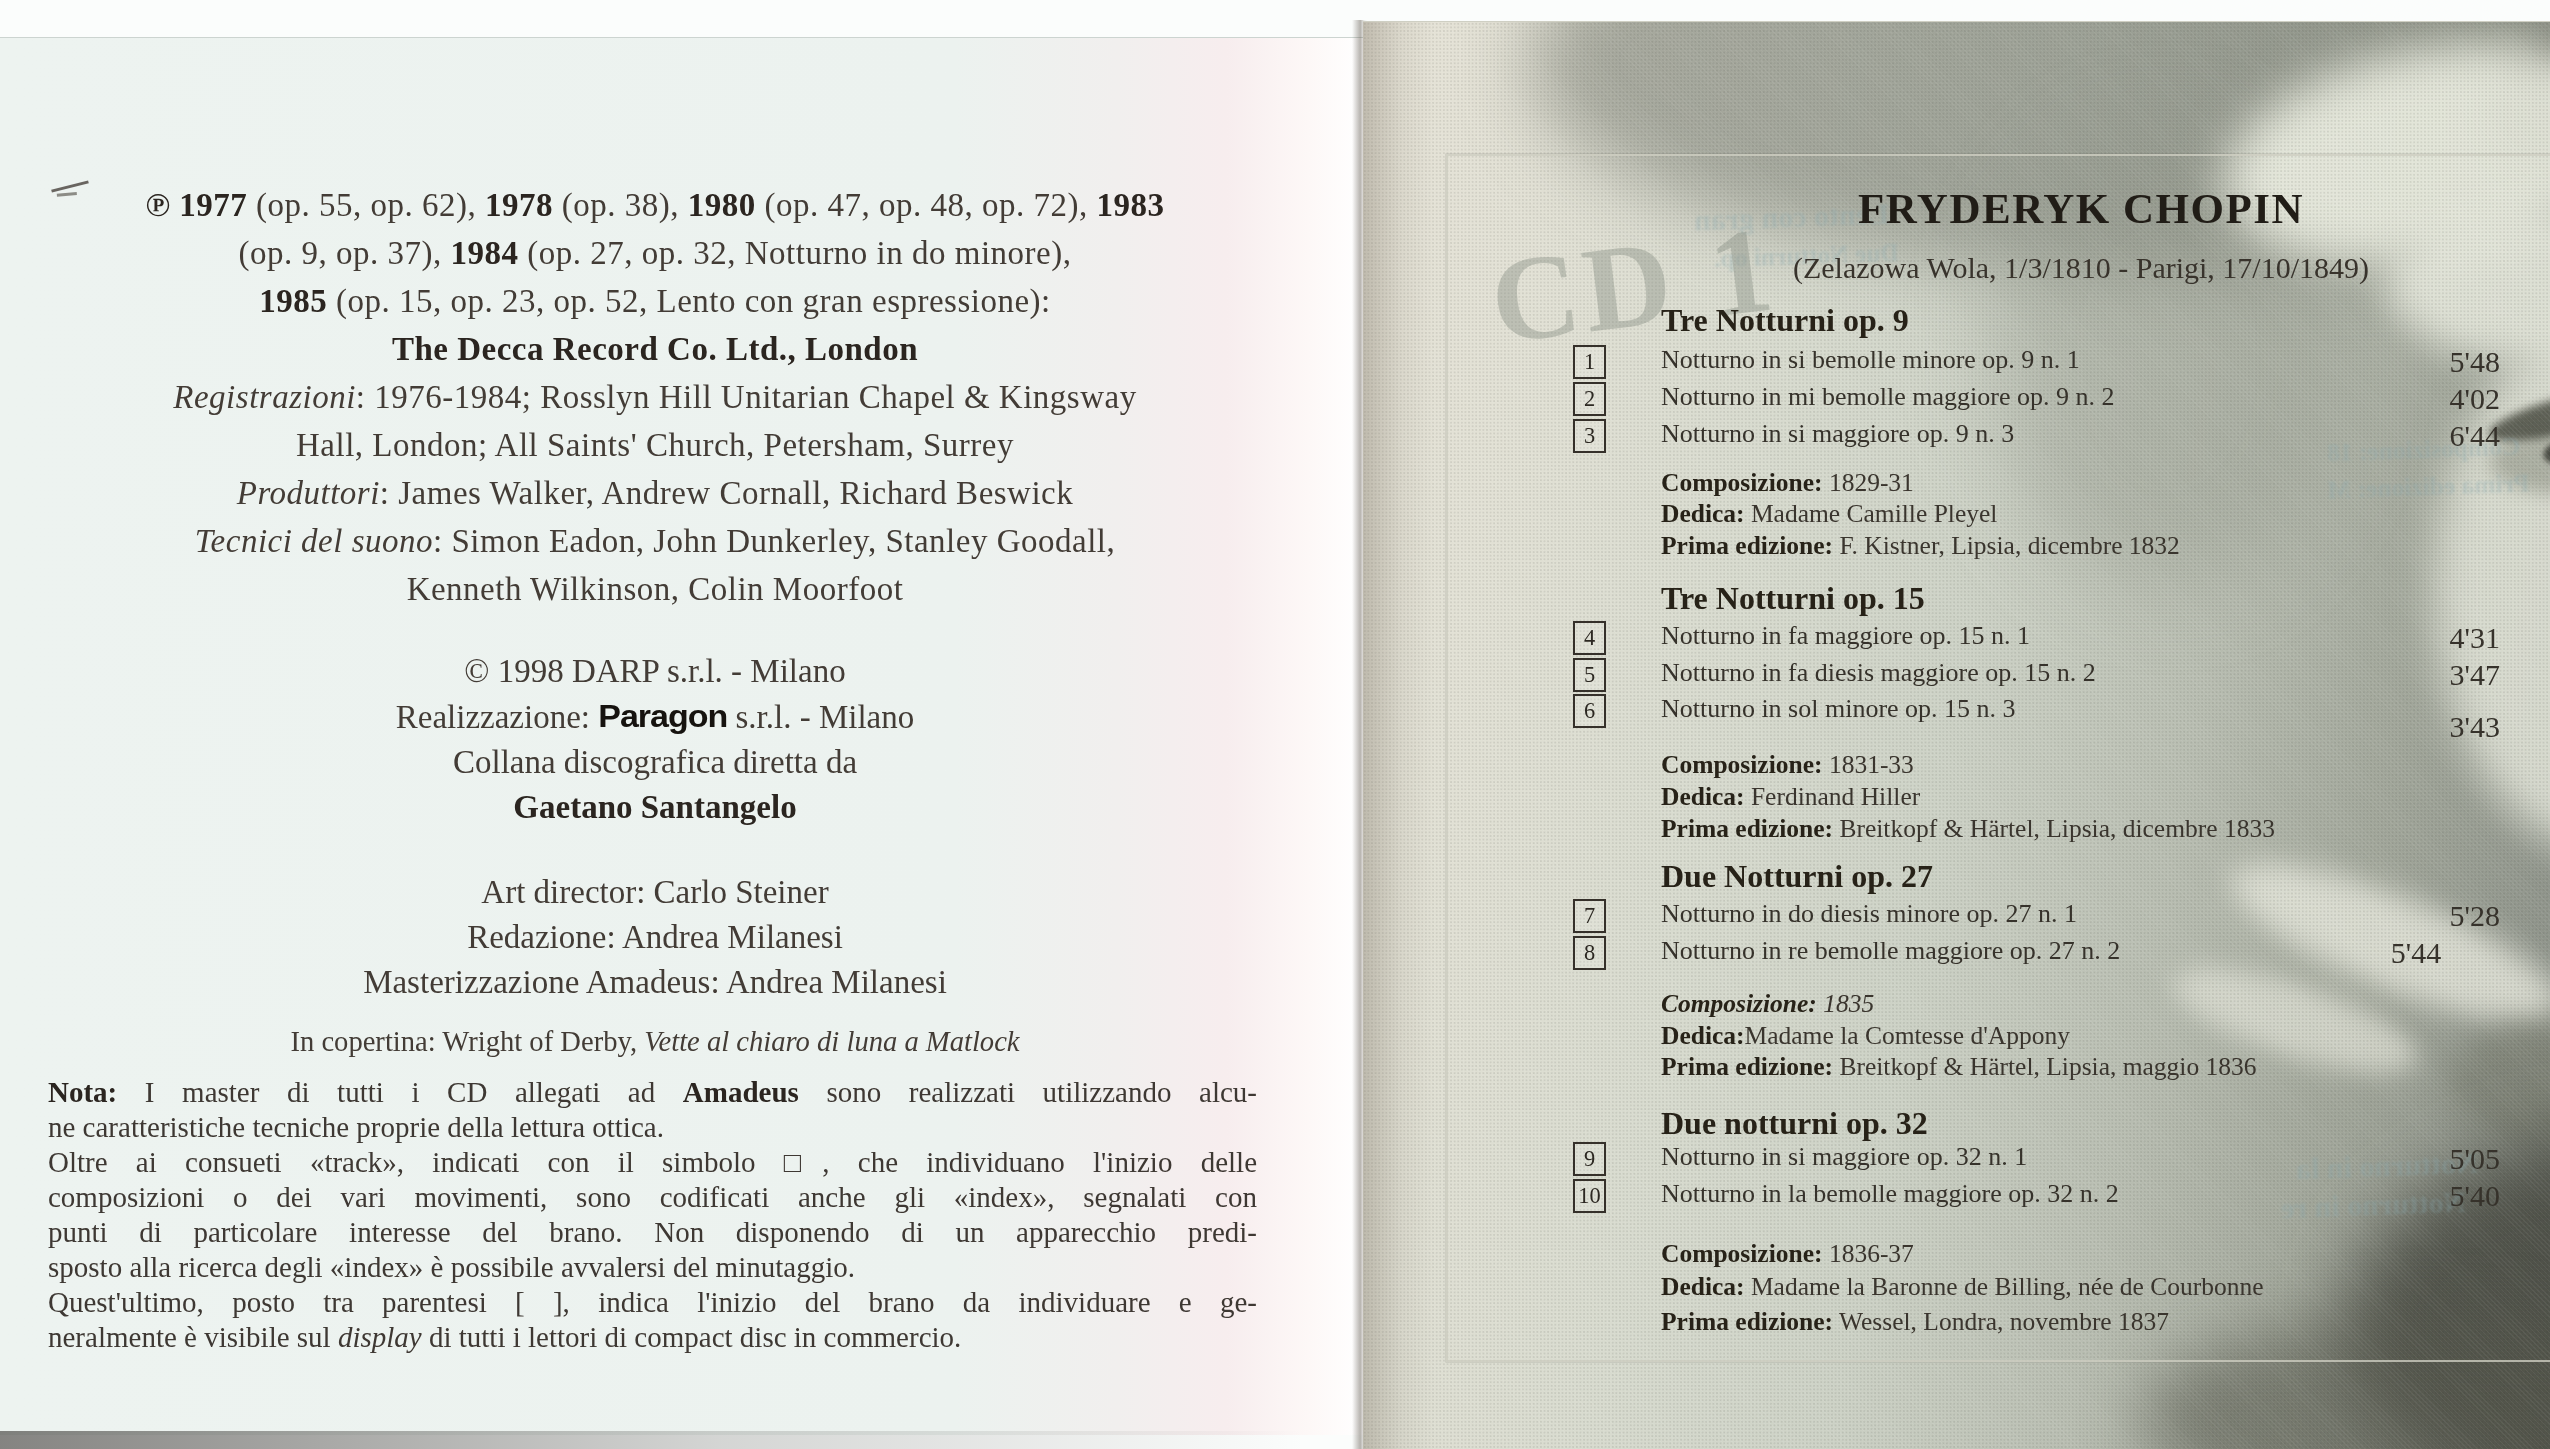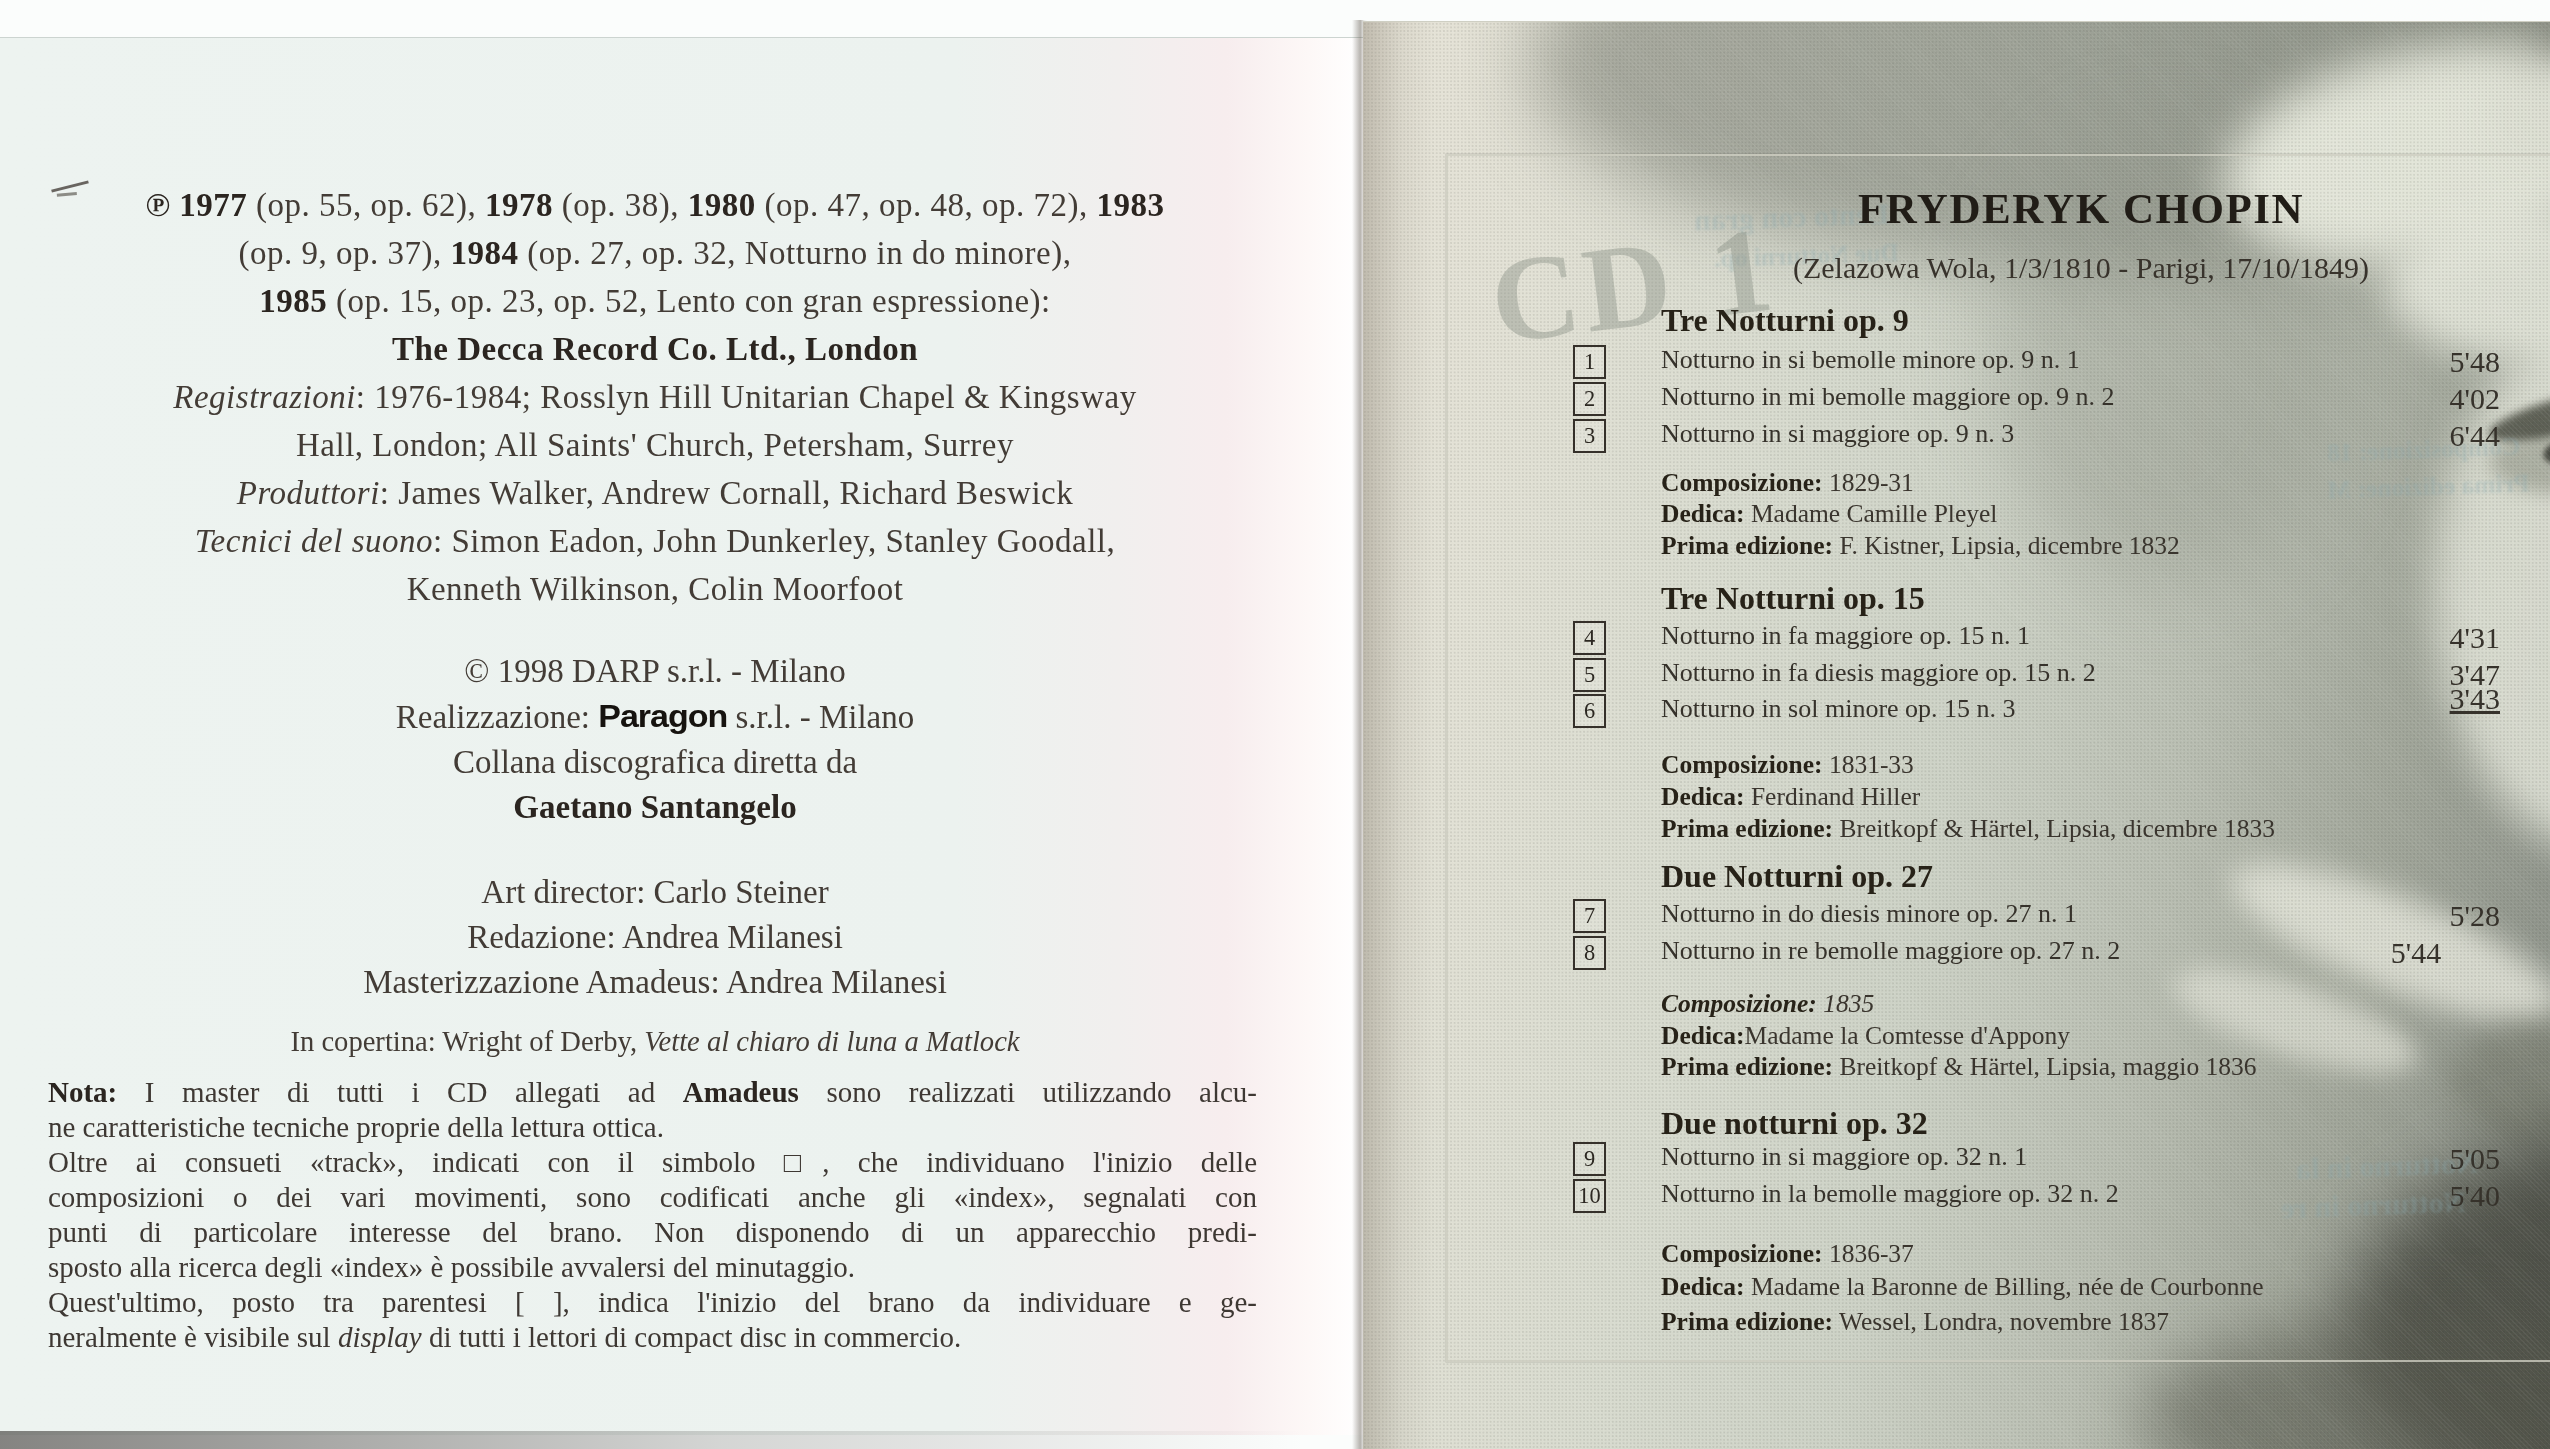--- a/index.html
+++ b/index.html
@@ -169,21 +169,21 @@
 
     <div class="sec-head" style="top:558px;">Tre Notturni op. 15</div>
     <div class="track-num" style="top:599px;">4</div>
     <div class="track-title" style="top:599px;">Notturno in fa maggiore op. 15 n. 1</div>
     <div class="track-dur" style="top:599px;">4'31</div>
     <div class="track-num" style="top:636px;">5</div>
     <div class="track-title" style="top:636px;">Notturno in fa diesis maggiore op. 15 n. 2</div>
     <div class="track-dur" style="top:636px;">3'47</div>
     <div class="track-num" style="top:672px;">6</div>
     <div class="track-title" style="top:672px;">Notturno in sol minore op. 15 n. 3</div>
-    <div class="track-dur" style="top:660px;text-decoration:underline;">3'43</div>
+    <div class="track-dur" style="top:688px;">3'43</div>
     <div class="meta-line" style="top:728px;"><span class="lab">Composizione:</span><span> 1831-33</span></div>
     <div class="meta-line" style="top:760px;"><span class="lab">Dedica:</span><span> Ferdinand Hiller</span></div>
     <div class="meta-line" style="top:792px;"><span class="lab">Prima edizione:</span><span> Breitkopf &amp; Härtel, Lipsia, dicembre 1833</span></div>
 
     <div class="sec-head" style="top:836px;">Due Notturni op. 27</div>
     <div class="track-num" style="top:877px;">7</div>
     <div class="track-title" style="top:877px;">Notturno in do diesis minore op. 27 n. 1</div>
     <div class="track-dur" style="top:877px;">5'28</div>
     <div class="track-num" style="top:914px;">8</div>
     <div class="track-title" style="top:914px;">Notturno in re bemolle maggiore op. 27 n. 2</div>

